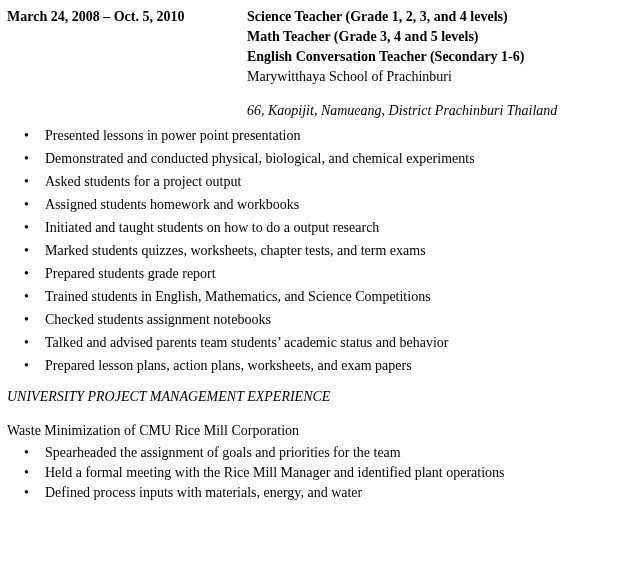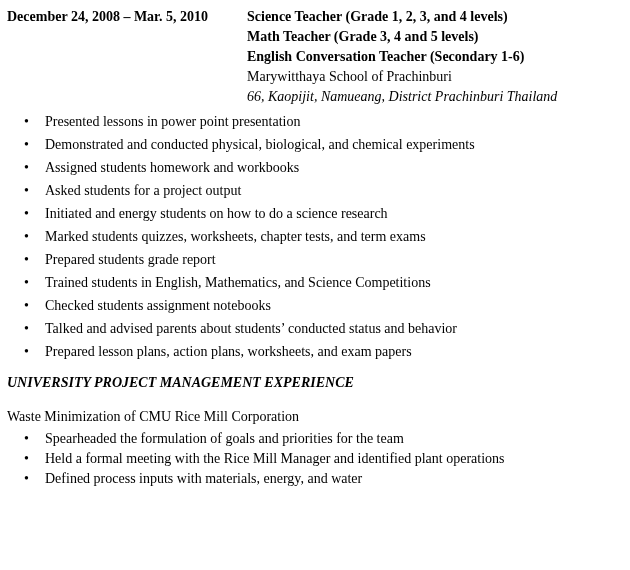--- a/index.html
+++ b/index.html
@@ -33,20 +33,21 @@
     flex: 1 1 auto;
   }
   .job-title-line {
     font-weight: bold;
   }
   .org-line {
     font-weight: normal;
   }
   .addr-line {
     font-style: italic;
+    margin-top: 14px;
   }
   ul.bullet-list {
     margin: 0;
     padding: 0;
     list-style: none;
   }
   ul.bullet-list > li {
     position: relative;
     padding-left: 38px;
     font-family: Liberation Serif, serif;
@@ -64,66 +65,66 @@
     margin-bottom: 3px;
   }
   ul.list-two {
     margin-top: 2px;
   }
   ul.list-two > li {
     margin-bottom: 0;
   }
   .section-header {
     margin-top: 11px;
-    font-weight: bold;
+    font-weight: normal;
     font-style: italic;
   }
   .job-two {
     margin-top: 14px;
   }
 </style>
 </head>
 <body>
 
 <div class="page">
 
   <div class="job-header">
-    <div class="date-col">December 24, 2008 – Mar. 5, 2010</div>
+    <div class="date-col">March 24, 2008 – Oct. 5, 2010</div>
     <div class="detail-col">
       <div>
           <div class="job-title-line">Science Teacher (Grade 1, 2, 3, and 4 levels)</div>
           <div class="job-title-line">Math Teacher (Grade 3, 4 and 5 levels)</div>
           <div class="job-title-line">English Conversation Teacher (Secondary 1-6)</div>
         </div>
       <div class="org-line">Marywitthaya School of Prachinburi</div>
       <div class="addr-line">66, Kaopijit, Namueang, District Prachinburi Thailand</div>
     </div>
   </div>
 
   <ul class="bullet-list list-one">
       <li>Presented lessons in power point presentation</li>
       <li>Demonstrated and conducted physical, biological, and chemical experiments</li>
+      <li>Asked students for a project output</li>
       <li>Assigned students homework and workbooks</li>
-      <li>Asked students for a project output</li>
-      <li>Initiated and energy students on how to do a science research</li>
+      <li>Initiated and taught students on how to do a output research</li>
       <li>Marked students quizzes, worksheets, chapter tests, and term exams</li>
       <li>Prepared students grade report</li>
       <li>Trained students in English, Mathematics, and Science Competitions</li>
       <li>Checked students assignment notebooks</li>
-      <li>Talked and advised parents about students’ conducted status and behavior</li>
+      <li>Talked and advised parents team students’ academic status and behavior</li>
       <li>Prepared lesson plans, action plans, worksheets, and exam papers</li>
     </ul>
 
   <div class="section-header">UNIVERSITY PROJECT MANAGEMENT EXPERIENCE</div>
 
   <div class="job-header job-two">
     <div class="detail-col">
       <div class="org-line">Waste Minimization of CMU Rice Mill Corporation</div>
     </div>
   </div>
 
   <ul class="bullet-list list-two">
-      <li>Spearheaded the formulation of goals and priorities for the team</li>
+      <li>Spearheaded the assignment of goals and priorities for the team</li>
       <li>Held a formal meeting with the Rice Mill Manager and identified plant operations</li>
       <li>Defined process inputs with materials, energy, and water</li>
     </ul>
 
 </div>
 
 </body></html>

